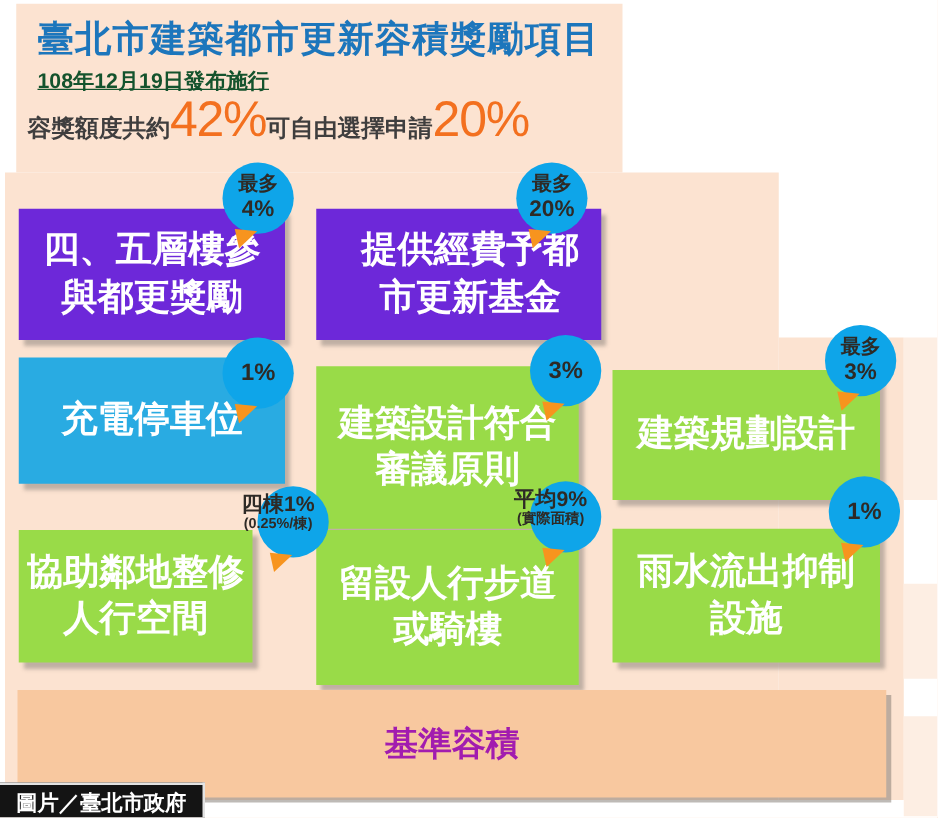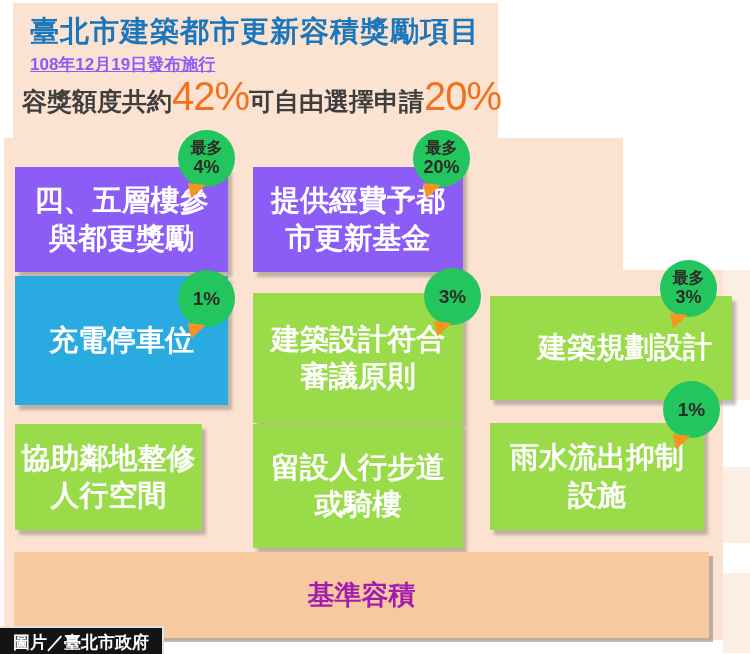--- a/index.html
+++ b/index.html
@@ -16,53 +16,53 @@
   .step1{left:723px;top:270px;width:27px;height:130px;}
   .step2{left:723px;top:467px;width:27px;height:76px;}
   .step3{left:723px;top:573px;width:27px;height:80px;}
   
   .title{
     position:absolute;left:30px;top:12px;width:460px;
     font-size:29px;font-weight:bold;color:#1c76bc;letter-spacing:1px;white-space:nowrap;
   }
   .pub-date{
     position:absolute;left:30px;top:53px;
-    font-size:17px;font-weight:bold;color:#8b5cf6;
+    font-size:17px;font-weight:bold;color:#14532d;
     text-decoration:underline;white-space:nowrap;
   }
   .quota-line{
     position:absolute;left:22px;top:74px;display:flex;align-items:baseline;white-space:nowrap;
   }
-  .quota-line .q-text{font-size:25px;font-weight:bold;color:#3f3e3e;text-align:right;}
+  .quota-line .q-text{font-size:19px;font-weight:bold;color:#3f3e3e;text-align:right;}
   .quota-line .q-num{font-size:40px;font-weight:normal;color:#f3701f;letter-spacing:-1px;}
   
   .box{
     position:absolute;display:flex;flex-direction:column;align-items:center;justify-content:center;
     text-align:center;color:#ffffff;font-weight:bold;font-size:29px;line-height:1.28;
     box-shadow:4px 5px 3px rgba(120,114,108,.45);z-index:2;
   }
-  .teal{background:#8b5cf6;}
+  .teal{background:#6d28d9;}
   .blue{background:#29abe2;}
   .green{background:#99db48;}
   .box-a{left:15px;top:167px;width:213px;height:105px;}
-  .box-b{left:253px;top:167px;width:210px;height:105px;}
-  .box-c{left:15px;top:276px;width:213px;height:129px;}
+  .box-b{left:253px;top:167px;width:210px;height:105px;padding-left:18px;}
+  .box-c{left:15px;top:286px;width:213px;height:101px;}
   .box-d{left:253px;top:293px;width:210px;height:130px;}
-  .box-e{left:490px;top:296px;width:214px;height:104px;padding-left:28px;}
+  .box-e{left:490px;top:296px;width:214px;height:104px;}
   .box-f{left:15px;top:424px;width:187px;height:106px;}
   .box-g{left:253px;top:424px;width:210px;height:124px;}
   .box-h{left:490px;top:423px;width:214px;height:107px;}
   .base-box{
     position:absolute;left:14px;top:552px;width:695px;height:86px;background:#f8c89f;
     display:flex;align-items:center;justify-content:center;color:#a21caf;
     font-size:27px;font-weight:bold;box-shadow:4px 4px 0 rgba(125,118,110,.5);z-index:2;
   }
   
   .badge{
-    position:absolute;width:57px;height:57px;border-radius:50%;background:#22c55e;
+    position:absolute;width:57px;height:57px;border-radius:50%;background:#0ea5e9;
     display:flex;align-items:center;justify-content:center;z-index:5;
     color:#2e2a26;font-weight:bold;text-align:center;
   }
   .badge::after{
     content:"";position:absolute;left:9px;bottom:-12px;width:0;height:0;
     border-left:5px solid transparent;border-right:13px solid transparent;
     border-top:15px solid #f7941e;transform:rotate(6deg);
   }
   .btext{display:flex;flex-direction:column;align-items:center;line-height:1.12;}
   .btext span{white-space:nowrap;}
@@ -166,20 +166,32 @@
     <div class="btext">
       <span class="l1">3%</span>
     </div>
   </div>
   <div class="badge bdg-5">
     <div class="btext">
       <span class="l1">最多</span>
       <span class="l2">3%</span>
     </div>
   </div>
+  <div class="badge caption bdg-6">
+    <div class="btext">
+      <span class="l1">四棟1%</span>
+      <span class="l2">(0.25%/棟)</span>
+    </div>
+  </div>
+  <div class="badge caption bdg-7">
+    <div class="btext">
+      <span class="l1">平均9%</span>
+      <span class="l2">(實際面積)</span>
+    </div>
+  </div>
   <div class="badge single bdg-8">
     <div class="btext">
       <span class="l1">1%</span>
     </div>
   </div>
 
   <div class="credit">
     <span>圖片／臺北市政府</span>
   </div>
 

